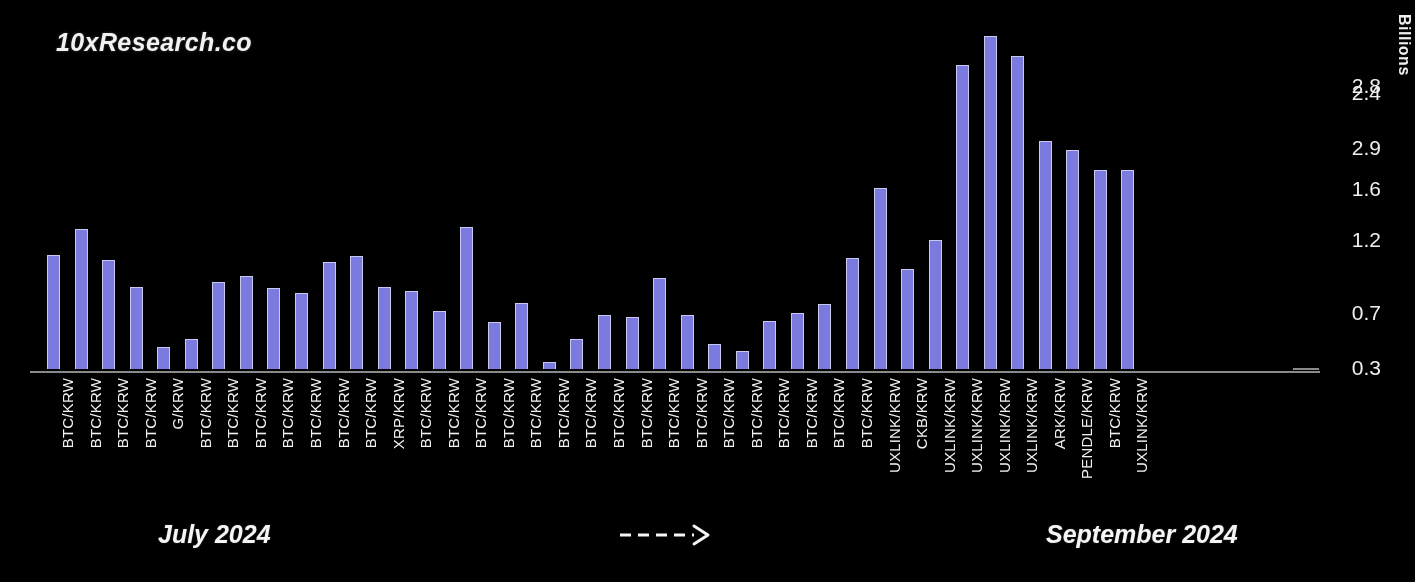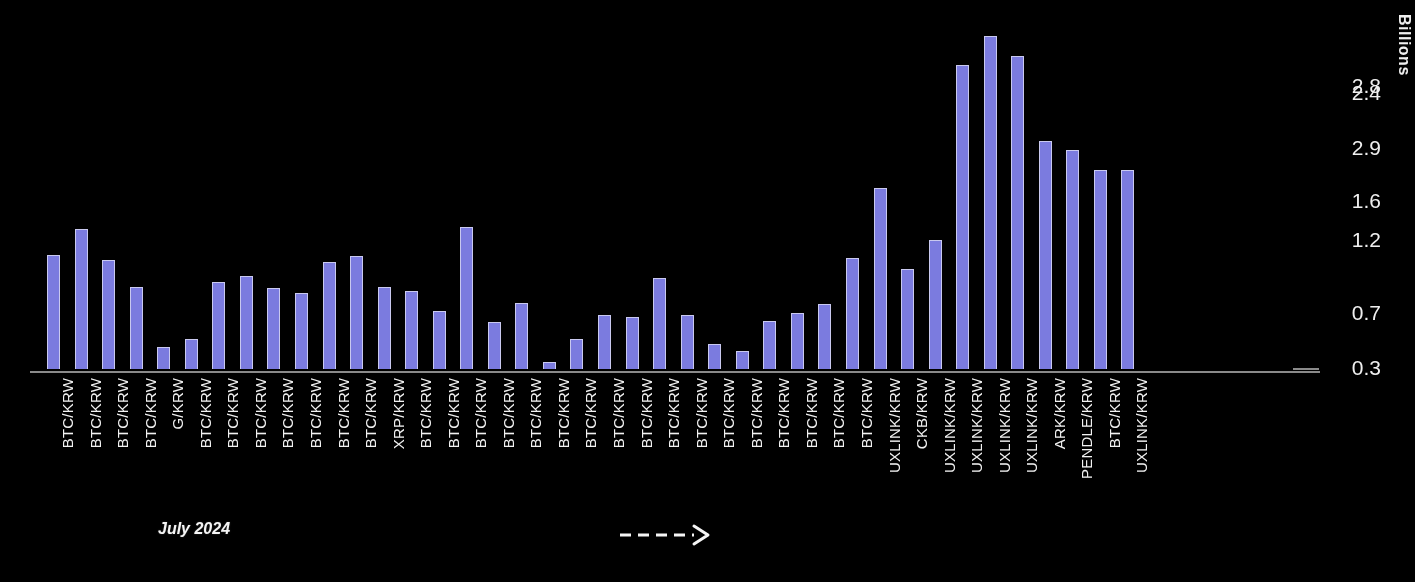--- a/index.html
+++ b/index.html
@@ -131,41 +131,42 @@
     transform-origin: left top;
     transform: rotate(-90deg) translateX(-100%);
     letter-spacing: 0.2px;
   }
 
   
   .annotation {
     position: absolute;
     font-style: italic;
     font-weight: 600;
-    font-size: 16px;
+    font-size: 25px;
     color: #f5f5f5;
     white-space: nowrap;
     text-shadow: 0 0 2px rgba(255,255,255,0.2);
   }
   .ann-july     { left: 158px; top: 520px; }
   .ann-sept     { left: 1046px; top: 520px; }
 
   .arrow-wrap {
     position: absolute;
     left: 618px;
     top: 522px;
     width: 96px;
     height: 26px;
   }
 </style>
 </head>
 <body>
 
 <div id="chart-root">
 
+  <div class="watermark">10xResearch.co</div>
 
   <div class="plot-area">
     <div class="bars-layer" id="bars-layer">
         <div class="bar" title="BTC/KRW: 1.23B" style="left: 17px; width: 13px; height: 114.125px; bottom: 3px;"></div>
         <div class="bar" title="BTC/KRW: 1.42B" style="left: 44.55px; width: 13px; height: 140.25px; bottom: 3px;"></div>
         <div class="bar" title="BTC/KRW: 1.19B" style="left: 72.1px; width: 13px; height: 108.625px; bottom: 3px;"></div>
         <div class="bar" title="BTC/KRW: 1B" style="left: 99.65px; width: 13px; height: 82.5px; bottom: 3px;"></div>
         <div class="bar" title="G/KRW: 0.56B" style="left: 127.2px; width: 13px; height: 22px; bottom: 3px;"></div>
         <div class="bar" title="BTC/KRW: 0.62B" style="left: 154.75px; width: 13px; height: 30.25px; bottom: 3px;"></div>
         <div class="bar" title="BTC/KRW: 1.03B" style="left: 182.3px; width: 13px; height: 86.625px; bottom: 3px;"></div>
@@ -206,21 +207,21 @@
   </div>
 
   <div class="axis-line"></div>
   <div class="tick-dash"></div>
 
   <div class="y-axis" id="y-axis">
     <div class="y-axis-title">Billions</div>
   <div class="y-tick-label" style="top: 368px;">0.3</div>
       <div class="y-tick-label" style="top: 313px;">0.7</div>
       <div class="y-tick-label" style="top: 240px;">1.2</div>
-      <div class="y-tick-label" style="top: 201px;">1.6</div>
+      <div class="y-tick-label" style="top: 189px;">1.6</div>
       <div class="y-tick-label" style="top: 148px;">2.9</div>
       <div class="y-tick-label" style="top: 93px; margin-left: 16px;">2.4</div>
       <div class="y-tick-label" style="top: 38px; margin-top: 48px;">2.8</div>
     </div>
 
   <div class="x-labels" id="x-labels">
       <div class="x-label" style="left: 29px;">BTC/KRW</div>
       <div class="x-label" style="left: 56.55px;">BTC/KRW</div>
       <div class="x-label" style="left: 84.1px;">BTC/KRW</div>
       <div class="x-label" style="left: 111.65px;">BTC/KRW</div>
@@ -257,20 +258,21 @@
       <div class="x-label" style="left: 965.7px;">UXLINK/KRW</div>
       <div class="x-label" style="left: 993.25px;">UXLINK/KRW</div>
       <div class="x-label" style="left: 1020.8px;">ARK/KRW</div>
       <div class="x-label" style="left: 1048.35px;">PENDLE/KRW</div>
       <div class="x-label" style="left: 1075.9px;">BTC/KRW</div>
       <div class="x-label" style="left: 1103.45px;">UXLINK/KRW</div>
     </div>
 
   <div class="annotation ann-july">July 2024</div>
 
+  <div class="annotation ann-sept">September 2024</div>
 
   <div class="arrow-wrap">
     <svg width="96" height="26" viewBox="0 0 96 26" xmlns="http://www.w3.org/2000/svg">
       <line x1="2" y1="13" x2="76" y2="13" stroke="#f5f5f5" stroke-width="3" stroke-dasharray="11 7" stroke-linecap="butt"></line>
       <path d="M 76 4 L 90 13 L 76 22" fill="none" stroke="#f5f5f5" stroke-width="3" stroke-linecap="round" stroke-linejoin="round"></path>
     </svg>
   </div>
 
 </div>
 

